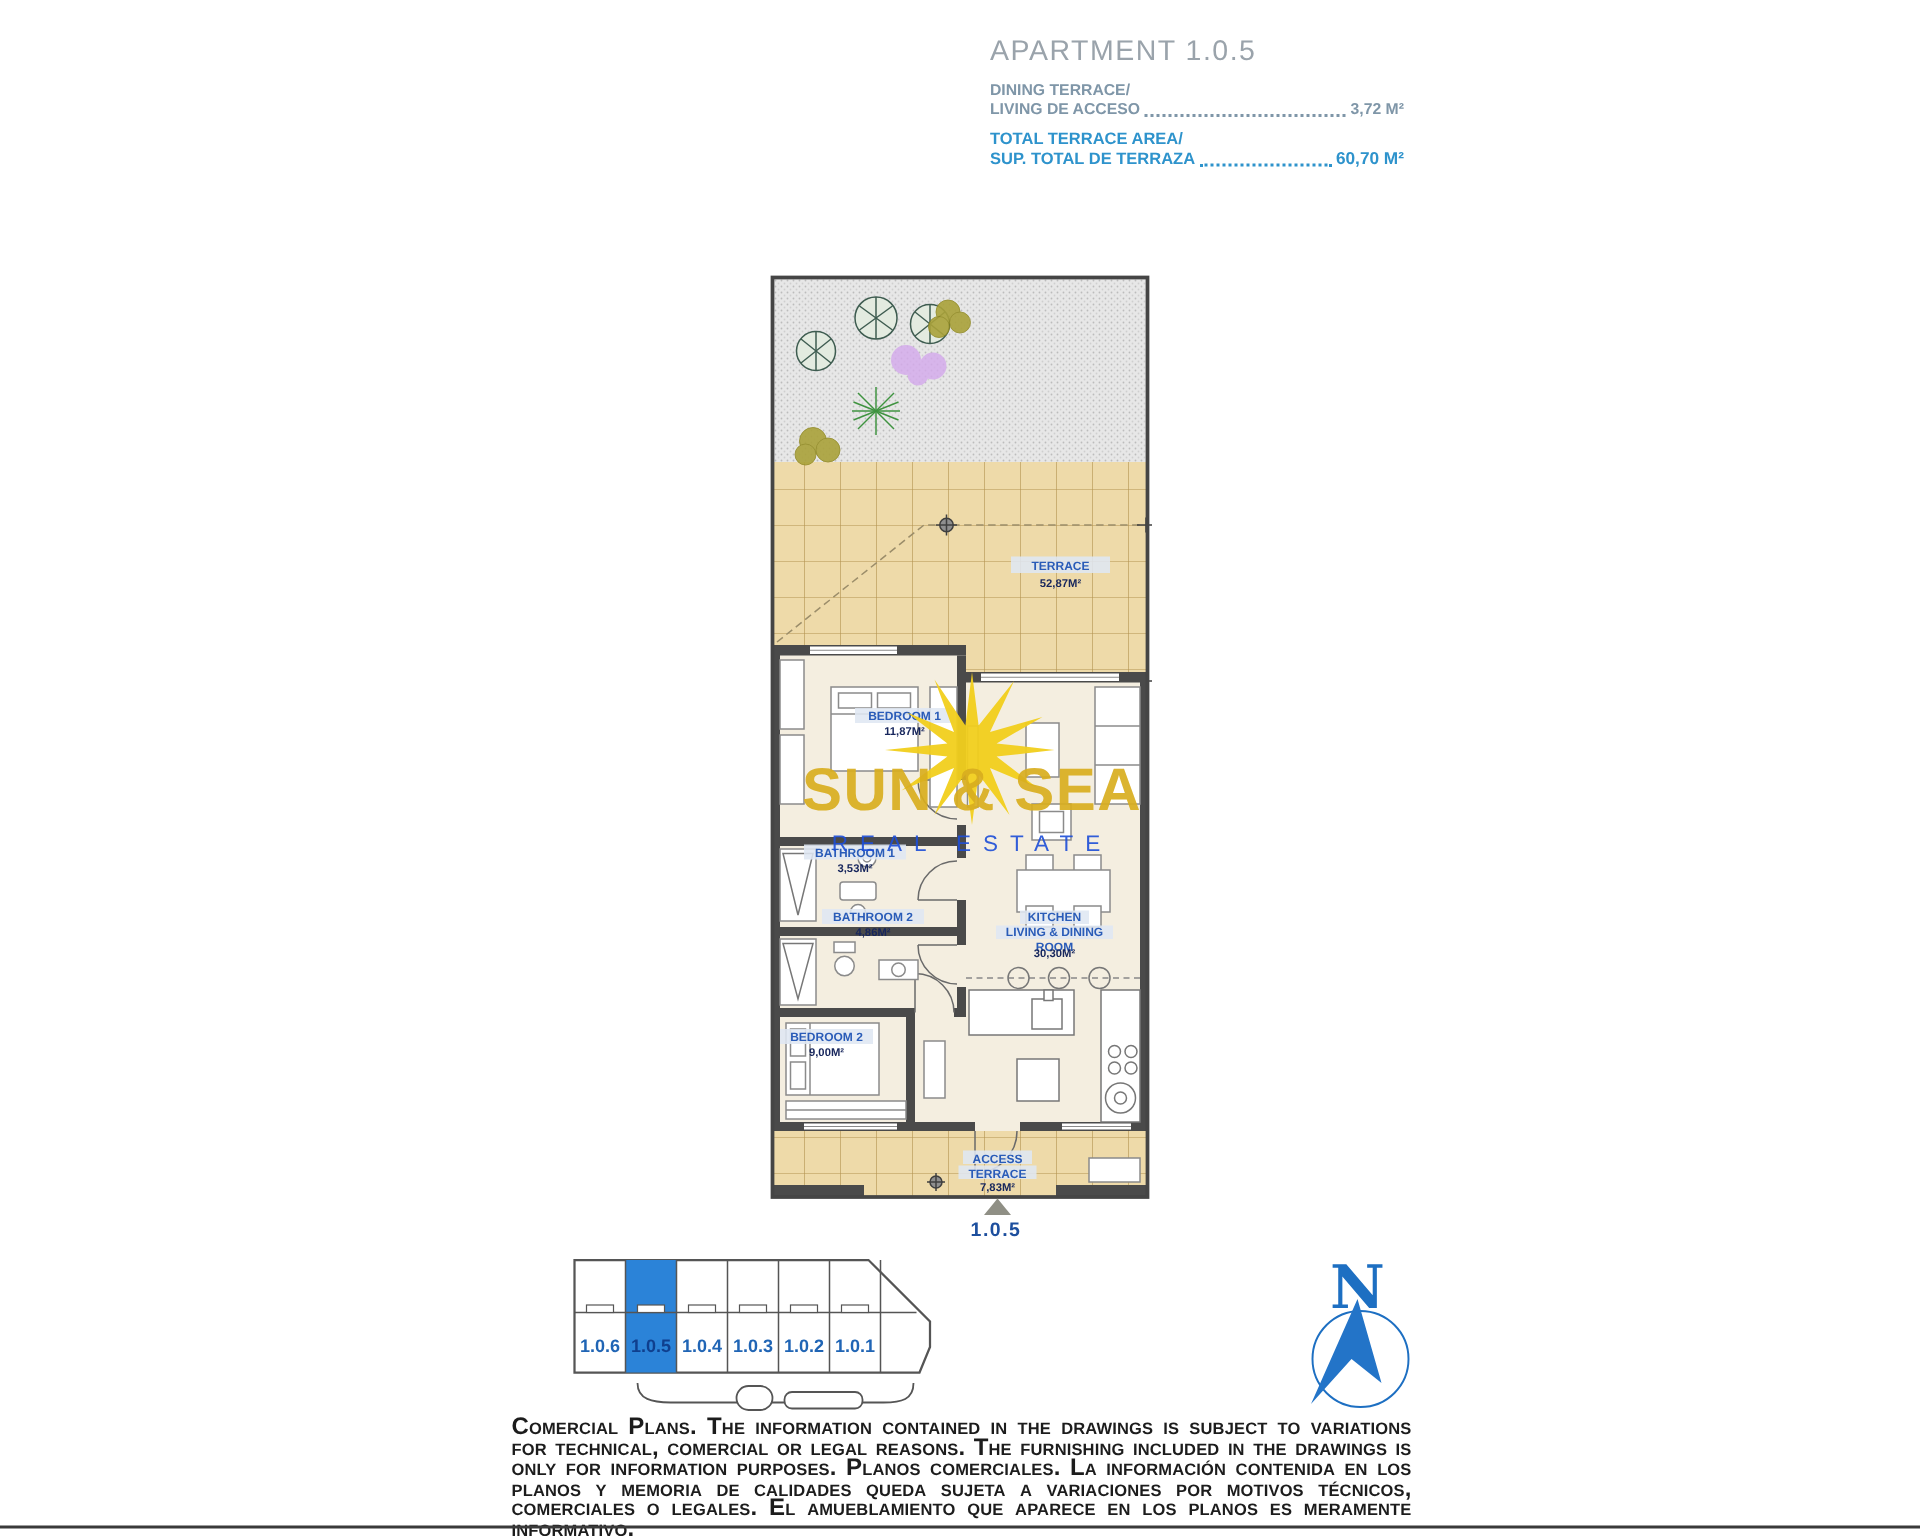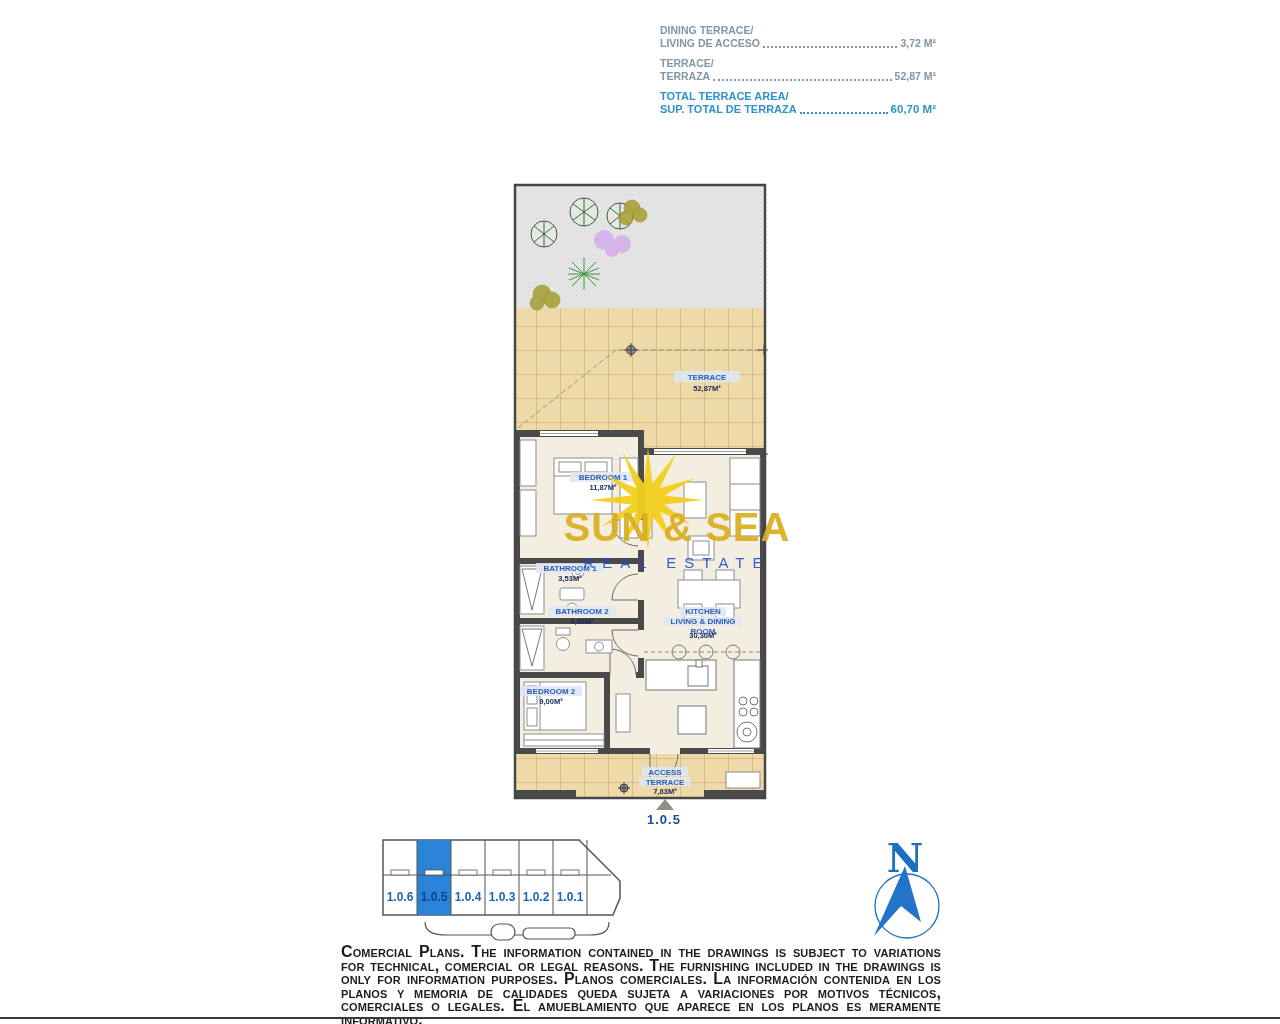--- a/index.html
+++ b/index.html
@@ -20,21 +20,21 @@
   .hdr-val{white-space:nowrap;}
   .hdr-row.emph .hdr-val{font-size:11.5px;}
 
   
   .plan{left:512px;top:182px;width:256px;height:632px;}
   .rname{font:bold 8px "Liberation Sans",sans-serif;fill:#2a5cb8;text-anchor:middle;}
   .rarea{font:bold 7.5px "Liberation Sans",sans-serif;fill:#17265c;text-anchor:middle;}
   .lblbg{fill:#dfe7f3;opacity:.88;}
 
   
-  .wm{left:520px;top:445px;width:256px;text-align:center;pointer-events:none;z-index:5;padding-left:29px;}
+  .wm{left:520px;top:445px;width:256px;text-align:center;pointer-events:none;z-index:5;}
   .wm-sun{position:absolute;left:63px;top:0px;}
   .wm-brand{position:relative;margin-top:60px;font-weight:700;font-size:40px;letter-spacing:1px;
             color:#d9ae1f;opacity:.92;white-space:nowrap;}
   .wm-tag{position:relative;margin-top:4px;font-size:15px;letter-spacing:8px;color:#1d4ed8;opacity:.9;}
 
   .unit-below{left:630px;top:812px;width:68px;text-align:center;font-weight:700;
               font-size:13px;color:#1d4f9e;letter-spacing:1px;}
 
   
   .keyplan{left:373px;top:836px;}
@@ -42,39 +42,32 @@
 
   
   .disc{left:341px;top:945px;width:600px;font-size:16px;line-height:13.6px;color:#1c1c1c;
         font-variant:small-caps;font-weight:700;text-align:justify;letter-spacing:.1px;}
   .botline{left:0;top:1017px;width:1280px;height:2px;background:#3a3a3a;}
 </style>
 </head>
 <body>
 
 <div class="abs hdr">
+  <div class="hdr-title">APARTMENT 1.0.5</div>
 
 
   <div class="hdr-row light">
     <div>DINING TERRACE/</div>
     <div class="hdr-l2">
       <span>LIVING DE ACCESO</span>
       <span class="hdr-dots"></span>
       <span class="hdr-val">3,72 M²</span>
     </div>
   </div>
 
-  <div class="hdr-row light">
-    <div>TERRACE/</div>
-    <div class="hdr-l2">
-      <span>TERRAZA</span>
-      <span class="hdr-dots"></span>
-      <span class="hdr-val">52,87 M²</span>
-    </div>
-  </div>
 
   <div class="hdr-row emph">
     <div>TOTAL TERRACE AREA/</div>
     <div class="hdr-l2">
       <span>SUP. TOTAL DE TERRAZA</span>
       <span class="hdr-dots"></span>
       <span class="hdr-val">60,70 M²</span>
     </div>
   </div>
 </div>

